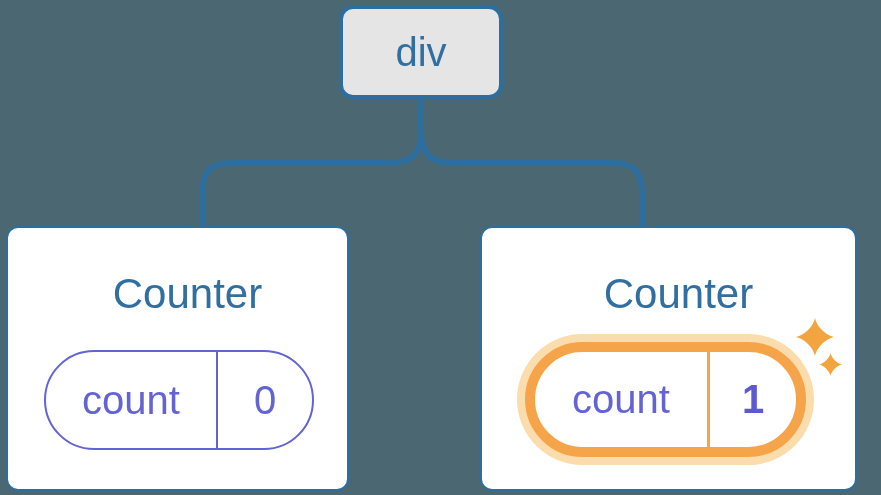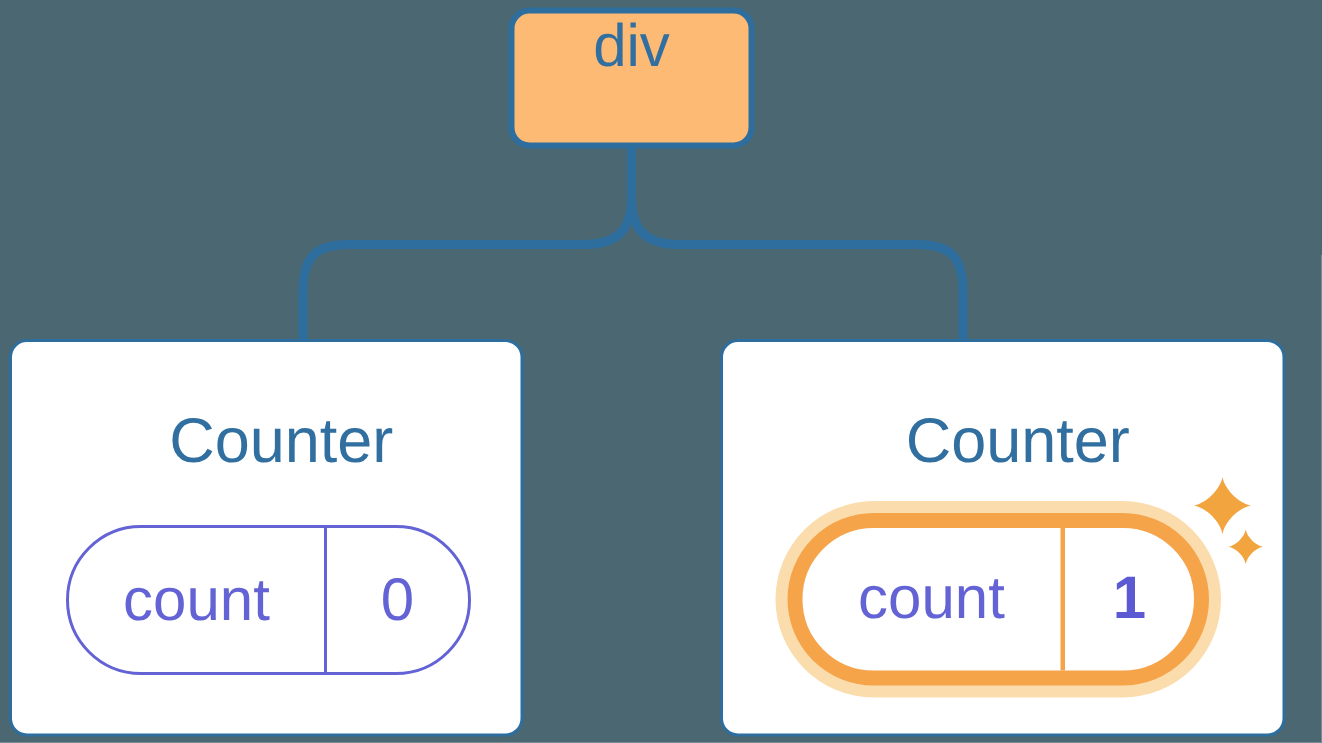--- a/index.html
+++ b/index.html
@@ -8,25 +8,25 @@
     width:881px; height:495px;
     background:#4b6771;
     overflow:hidden;
     font-family:"Liberation Sans", sans-serif;
   }
   .connectors { position:absolute; left:0; top:0; pointer-events:none; }
 
   .node-root {
     position:absolute; left:339px; top:5px;
     width:164px; height:94px;
-    background:#fdba74;
+    background:#e5e5e5;
     border:4px solid #2d6e9e;
     border-radius:14px;
     box-sizing:border-box;
-    display:flex; justify-content:center;
+    display:flex; align-items:center; justify-content:center;
     font-size:40px; font-weight:500; color:#306f9f;
   }
 
   .card {
     position:absolute; top:226px; height:265px;
     background:#ffffff;
     border:2px solid #2d6e9e;
     border-radius:12px;
     box-sizing:border-box;
   }

